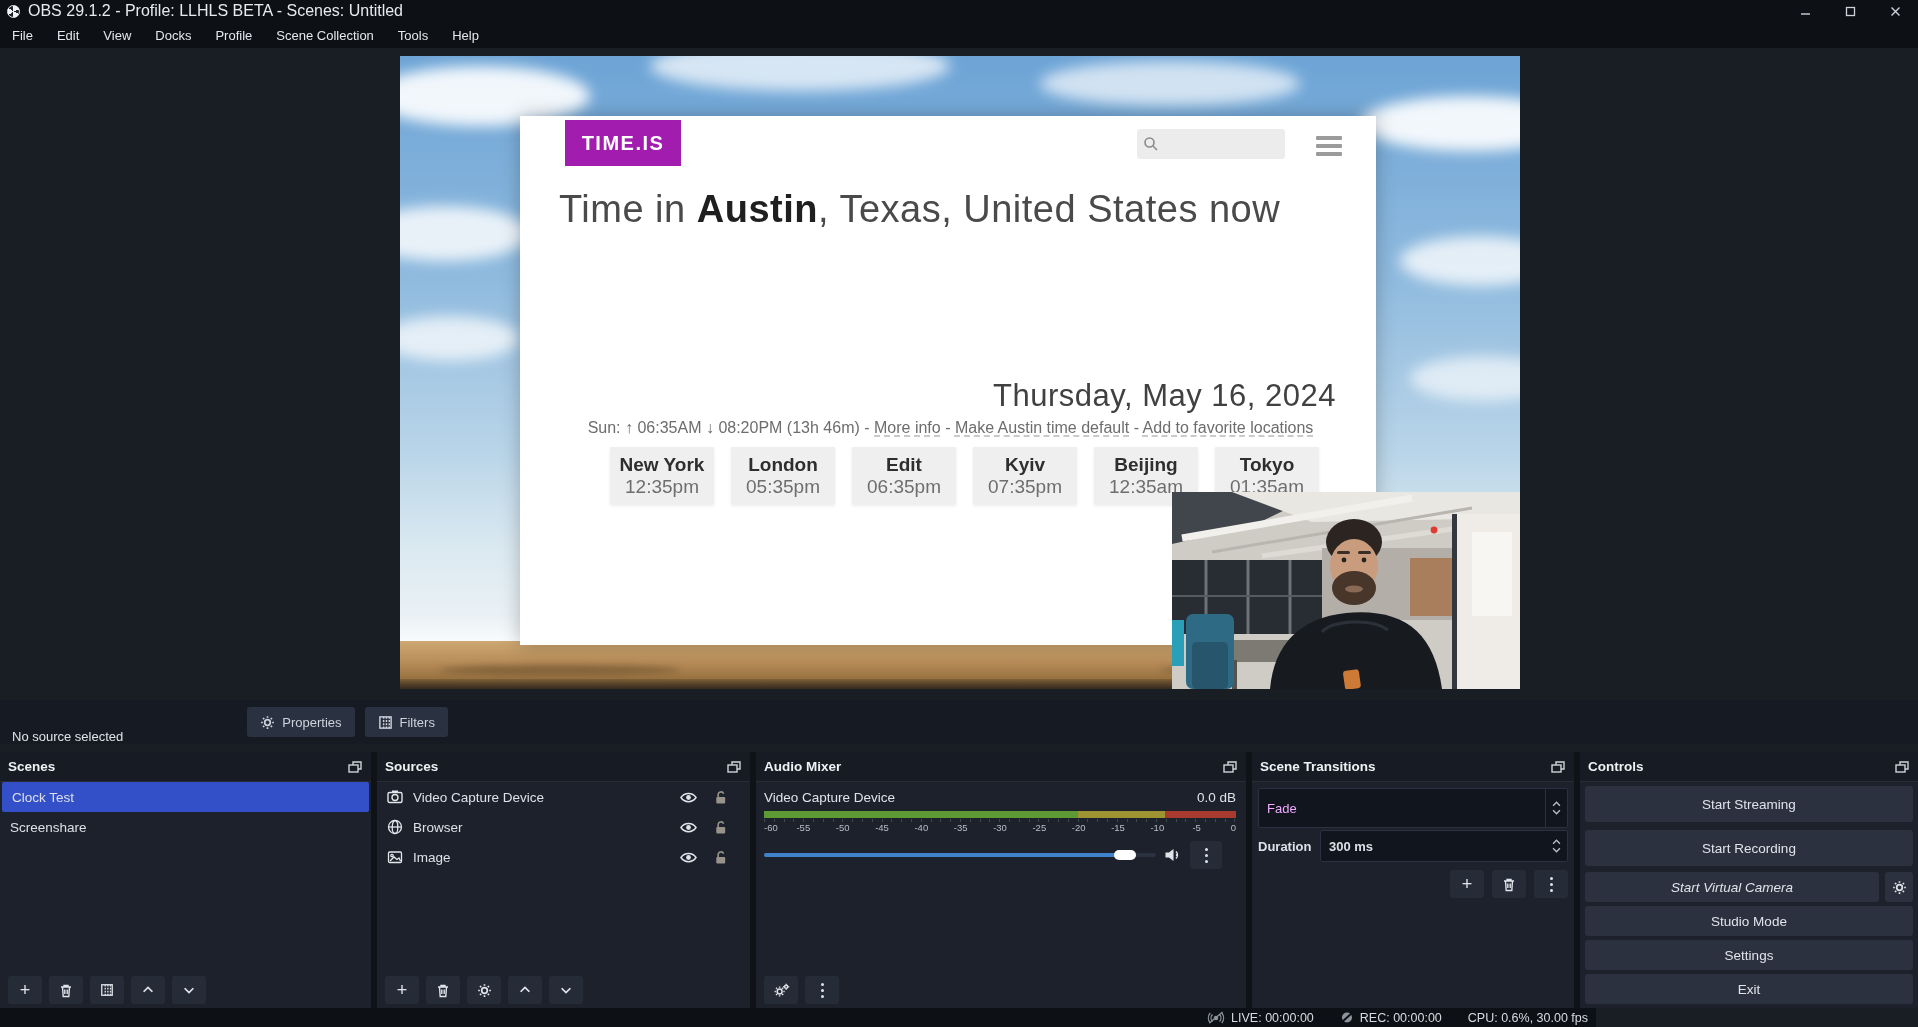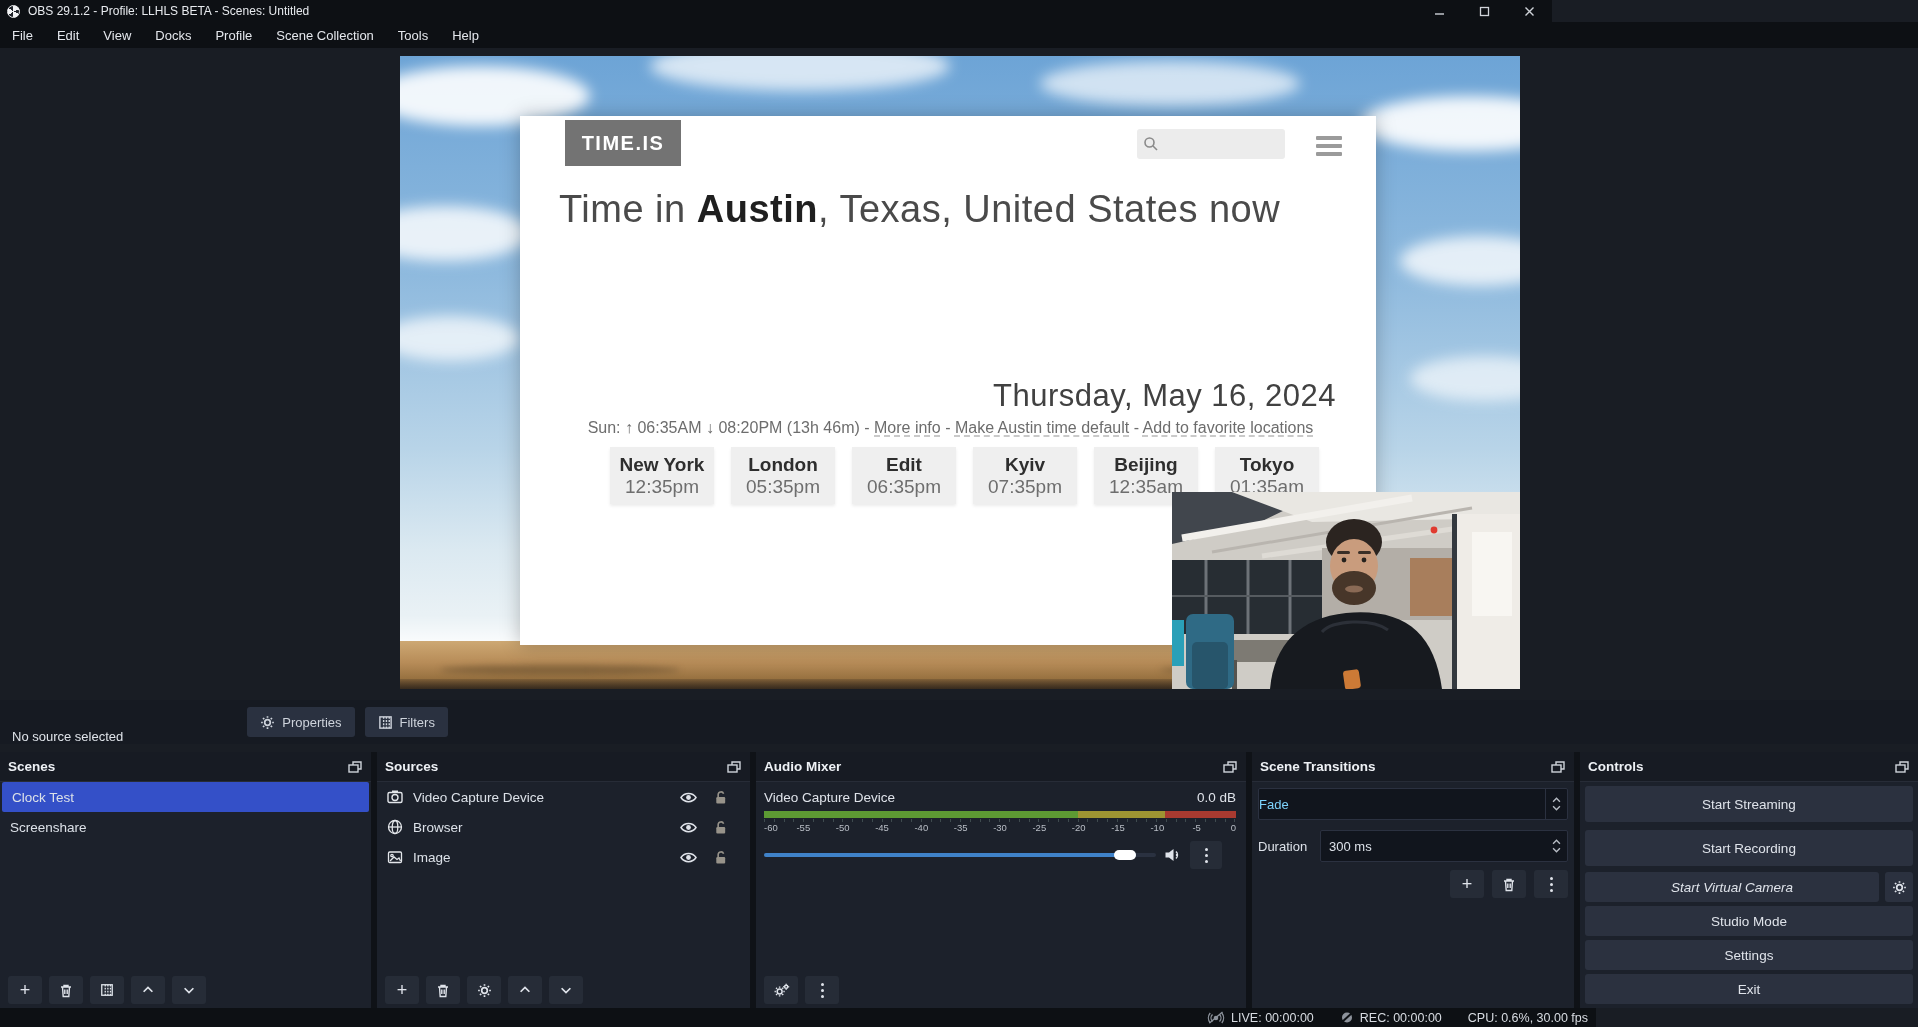--- a/index.html
+++ b/index.html
@@ -1,22 +1,22 @@
 <!DOCTYPE html>
 <html><head>
 <meta charset="utf-8">
 <style>
   * { margin:0; padding:0; box-sizing:border-box; }
   html,body { width:1918px; height:1027px; overflow:hidden; background:#191d24;
     font-family:"Liberation Sans", sans-serif; }
   #app { position:relative; width:1918px; height:1027px; background:#191d24; }
 
   
-  .titlebar { position:absolute; left:0; top:0; width:1552px; height:22px; background:#0d1014;
-    display:flex; align-items:center; color:#e7eaee; font-size:12px; }
+  .titlebar { position:absolute; left:0; top:0; width:1918px; height:22px; background:#0d1014;
+    display:flex; align-items:center; color:#e7eaee; font-size:16px; }
   .obs-logo { width:13px; height:13px; border-radius:50%; margin:0 8px 0 7px;
     background:conic-gradient(#f2f3f5 0 70deg,#20242b 70deg 115deg,#f2f3f5 115deg 185deg,#20242b 185deg 235deg,#f2f3f5 235deg 305deg,#20242b 305deg 360deg);
     border:1.5px solid #f2f3f5; }
   .win-controls { position:absolute; right:0; top:0; height:22px; display:flex; }
   .win-btn { width:45px; height:22px; display:flex; align-items:center; justify-content:center;
     color:#cfd3d9; font-size:12px; }
   .win-btn svg { stroke:#cfd3d9; }
 
   
   .menubar { position:absolute; left:0; top:22px; width:1918px; height:26px; background:#0d1014;
@@ -33,21 +33,21 @@
   .desert { position:absolute; left:0; bottom:0; width:100%; height:48px;
     background:linear-gradient(180deg,#cda873 0%,#b78c58 45%,#96703f 80%,#7c5a33 100%); }
   .desert::after { content:""; position:absolute; left:0; bottom:0; width:100%; height:10px;
     background:linear-gradient(180deg,rgba(60,48,35,.25),rgba(42,34,26,.85)); }
   .dune { position:absolute; bottom:14px; height:10px; border-radius:50%;
     background:rgba(99,74,44,.55); filter:blur(3px); }
 
   
   .timeis-page { position:absolute; left:120px; top:60px; width:856px; height:529px; background:#ffffff;
     box-shadow:0 0 18px rgba(0,0,0,.25); color:#3c3c3c; }
-  .ti-logo { position:absolute; left:45px; top:4px; width:116px; height:46px; background:#737373;
+  .ti-logo { position:absolute; left:45px; top:4px; width:116px; height:46px; background:#a21caf;
     color:#fff; font-weight:bold; font-size:20px; letter-spacing:1.5px;
     display:flex; align-items:center; justify-content:center; }
   .ti-search { position:absolute; left:617px; top:13px; width:148px; height:30px; background:#ececec;
     border-radius:3px; display:flex; align-items:center; padding-left:6px; }
   .ti-burger { position:absolute; left:796px; top:20px; width:26px; height:20px;
     display:flex; flex-direction:column; justify-content:space-between; }
   .ti-burger i { display:block; height:4px; background:#9b9b9b; border-radius:1px; }
   .ti-heading { position:absolute; left:39px; top:72px; width:790px; font-size:38px; color:#4a4a4a;
     letter-spacing:.5px; }
   .ti-heading b { color:#1f1f1f; }
@@ -102,26 +102,26 @@
     background:repeating-linear-gradient(90deg,#566 0 1px,transparent 1px 9.8px); opacity:.6; }
   .ticks { position:relative; margin:0 10px 0 8px; height:13px; }
   .ticks span { position:absolute; top:0; font-size:9.5px; color:#b9bec6; transform:translateX(-50%); }
   .vol-row { display:flex; align-items:center; margin:6px 10px 0 8px; gap:8px; }
   .vol-slider { position:relative; flex:0 0 392px; height:12px; }
   .vol-track { position:absolute; left:0; top:4px; width:100%; height:4px; background:#2a3140; border-radius:2px; }
   .vol-fill { position:absolute; left:0; top:4px; width:95%; height:4px; background:#3f82c9; border-radius:2px; }
   .vol-handle { position:absolute; left:calc(95% - 22px); top:1px; width:22px; height:10px; background:#fff; border-radius:5px; }
 
   
-  .combo { position:absolute; left:6px; top:6px; width:310px; height:32px; background:#11151d;
-    border:1px solid #2b3140; border-radius:2px; color:#7dd3fc; font-size:13px; display:flex;
-    align-items:center; }
+  .combo { position:absolute; left:6px; top:6px; width:310px; height:40px; background:#11151d;
+    border:1px solid #2b3140; border-radius:2px; color:#f0abfc; font-size:13px; display:flex;
+    align-items:center; padding-left:8px; }
   .combo .spin { margin-left:auto; width:22px; height:100%; border-left:1px solid #2b3140;
     display:flex; flex-direction:column; align-items:center; justify-content:center; gap:2px; }
-  .dur-row { position:absolute; left:6px; top:48px; width:310px; height:32px; display:flex; align-items:center; }
+  .dur-row { position:absolute; left:6px; top:48px; width:310px; height:32px; display:flex; align-items:center;font-weight:bold; }
   .dur-label { color:#dce1e8; font-size:13px; width:62px; }
   .spinbox { flex:1; height:32px; background:#11151d; border:1px solid #2b3140; border-radius:2px;
     color:#dce1e8; font-size:13px; display:flex; align-items:center; padding-left:8px; }
   .spinbox .spin { margin-left:auto; width:22px; height:100%; display:flex; flex-direction:column;
     align-items:center; justify-content:center; gap:2px; }
   .trans-btns { position:absolute; right:6px; top:88px; display:flex; gap:8px; }
 
   
   .ctl-btn { position:absolute; left:5px; width:328px; background:#2b313f; border-radius:3px;
     color:#dfe3ea; font-size:13.5px; display:flex; align-items:center; justify-content:center; }

